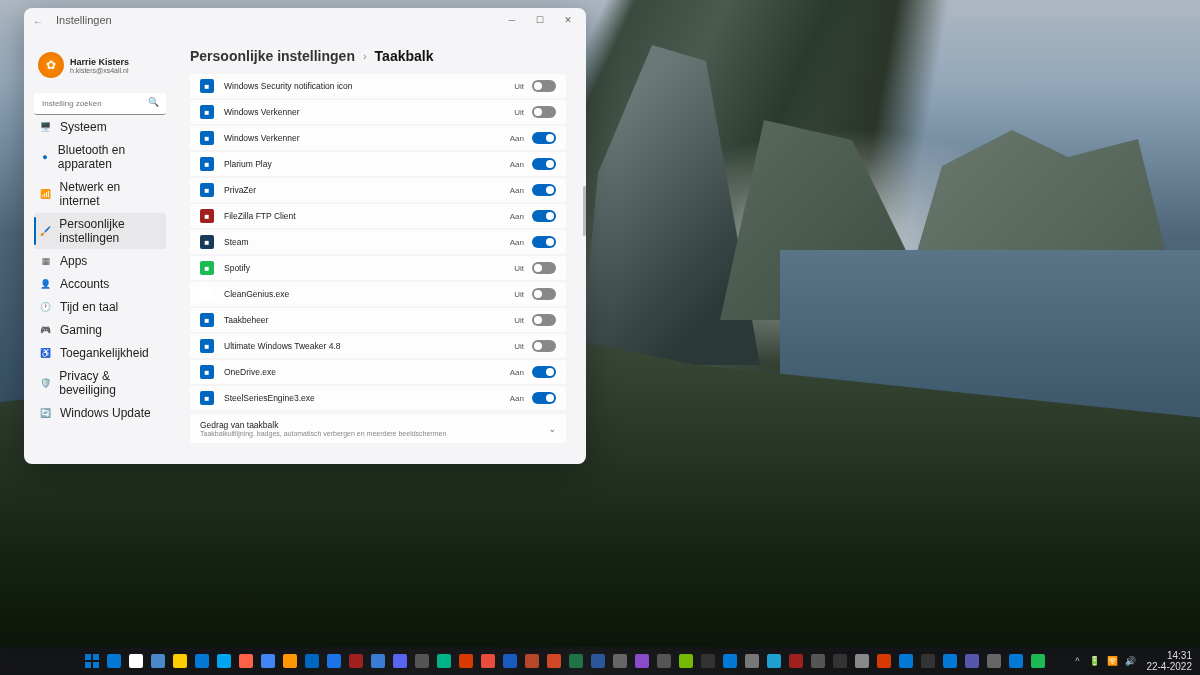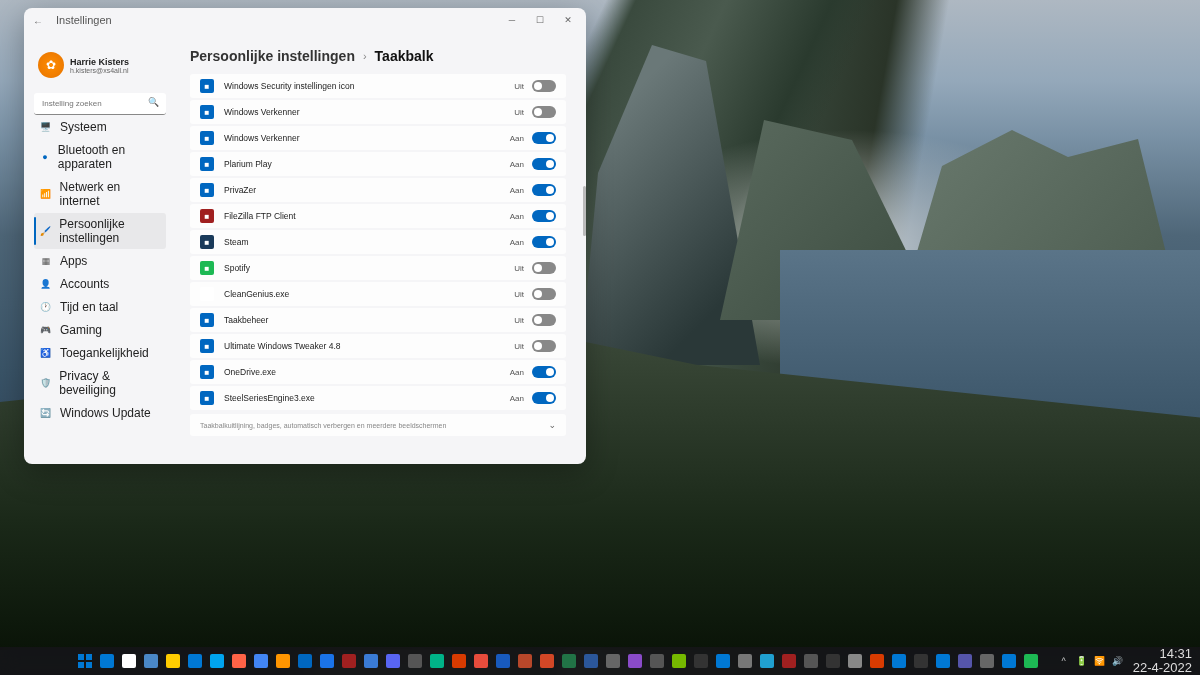--- a/index.html
+++ b/index.html
@@ -86,21 +86,21 @@
     
     .taskbar {
       position: absolute; bottom: 0; left: 0; right: 0; height: 28px;
       background: rgba(20, 20, 22, 0.92); backdrop-filter: blur(8px);
       display: flex; align-items: center;
     }
     .tb-center { flex: 1; display: flex; justify-content: center; align-items: center; gap: 2px; }
     .tb-icon { width: 20px; height: 20px; border-radius: 3px; display: flex; align-items: center; justify-content: center; font-size: 10px; cursor: pointer; }
     .tb-right { display: flex; align-items: center; gap: 4px; padding-right: 8px; }
     .tray-icon { width: 14px; height: 14px; display: flex; align-items: center; justify-content: center; font-size: 9px; color: #ccc; cursor: pointer; }
-    .clock { text-align: right; font-size: 13px; color: #ddd; line-height: 1.1; padding-left: 4px; }
+    .clock { text-align: right; font-size: 10px; color: #ddd; line-height: 1.1; padding-left: 4px; }
 
     .scrollbar-track { position: absolute; right: 0px; top: 58px; width: 3px; height: 390px; }
     .scrollbar-thumb { position: absolute; right: 0; top: 120px; width: 3px; height: 50px; background: #bbb; border-radius: 2px; }
   </style>
 </head>
 <body>
 
 <div class="wallpaper">
   <div class="mountain-peak peak1"></div>
   <div class="mountain-peak peak2"></div>
@@ -185,21 +185,21 @@
 
     <div class="main">
       <div class="breadcrumb">
         <span class="bc-item">Persoonlijke instellingen</span>
         <span class="bc-sep">›</span>
         <span class="bc-current">Taakbalk</span>
       </div>
       <div class="setting-list" id="setting-list">
           <div class="setting-row">
             <div class="app-icon" style="background:#0067c0">■</div>
-            <div class="app-name">Windows Security instellingen icon</div>
+            <div class="app-name">Windows Security notification icon</div>
             <div class="toggle-state">Uit</div>
             <div class="toggle off"></div>
           </div>
           <div class="setting-row">
             <div class="app-icon" style="background:#0067c0">■</div>
             <div class="app-name">Windows Verkenner</div>
             <div class="toggle-state">Uit</div>
             <div class="toggle off"></div>
           </div>
           <div class="setting-row">
@@ -263,20 +263,21 @@
             <div class="toggle on"></div>
           </div>
           <div class="setting-row">
             <div class="app-icon" style="background:#0067c0">■</div>
             <div class="app-name">SteelSeriesEngine3.exe</div>
             <div class="toggle-state">Aan</div>
             <div class="toggle on"></div>
           </div>
           <div class="expander">
             <div class="expander-text">
+              <div class="expander-title">Gedrag van taakbalk</div>
               <div class="expander-sub">Taakbalkuitlijning, badges, automatisch verbergen en meerdere beeldschermen</div>
             </div>
             <div class="chevron">⌄</div>
           </div>
         </div>
       <div class="scrollbar-track">
           <div class="scrollbar-thumb"></div>
         </div>
     </div>
   </div>

